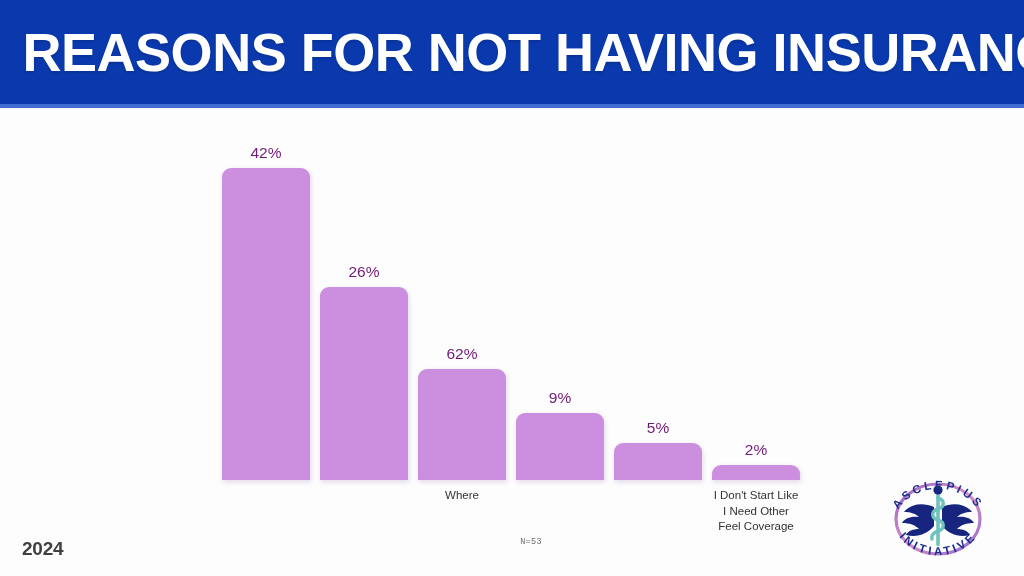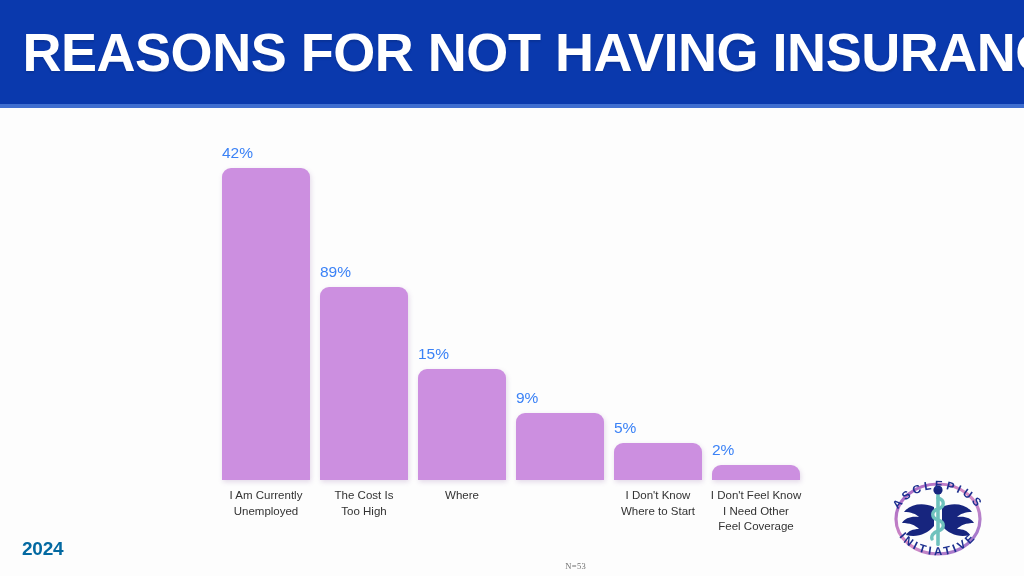--- a/index.html
+++ b/index.html
@@ -81,23 +81,23 @@
     width: 88px;
     background: #cc8fe0;
     border-radius: 9px 9px 0 0;
     box-shadow: 1px 2px 5px rgba(120, 70, 150, 0.20);
   }
 
   .bar-value {
     position: absolute;
     left: 0;
     width: 88px;
-    text-align: left;
+    text-align: center;
     font-size: 15.5px;
-    color: #3b82f6;
+    color: #701a75;
     font-family: "Liberation Sans", sans-serif;
   }
 
   .bar-label {
     position: absolute;
     top: 380px;  
     left: -3px;
     width: 94px;
     text-align: center;
     font-size: 11.5px;
@@ -105,36 +105,35 @@
     color: #333333;
     font-family: "Liberation Sans", sans-serif;
   }
 
   
   .footnote {
     position: absolute;
     left: 476px;
     top: 537px;
     width: 110px;
-    text-align: right;
+    text-align: center;
     font-size: 8.5px;
     color: #6e6e6e;
     letter-spacing: 0.3px;
-    font-family: Liberation Serif, serif;
-    margin-top: 24px;
+    font-family: Liberation Mono, monospace;
   }
 
   
   .year {
     position: absolute;
     left: 22px;
     top: 538px;
     font-size: 19px;
     font-weight: bold;
-    color: #0369a1;
+    color: #404040;
     letter-spacing: -0.2px;
     font-family: "Liberation Sans", sans-serif;
   }
 
   
   .logo {
     position: absolute;
     left: 877px;
     top: 462px;
     width: 122px;
@@ -148,45 +147,42 @@
 <div class="banner">
   <h1 class="banner-title">REASONS FOR NOT HAVING INSURANCE</h1>
 </div>
 <div class="banner-underline"></div>
 
 <div class="chart-area">
   <div class="plot" id="plot">
       <div class="bar-slot" style="left: 0px;">
         <div class="bar-value" style="bottom: 318px;">42%</div>
         <div class="bar" style="height: 312px; background: rgb(204, 143, 224);"></div>
-        <div class="bar-label"><span>I Am Currently</span><br><span>Unemployed</span></div>
       </div>
       <div class="bar-slot" style="left: 98px;">
-        <div class="bar-value" style="bottom: 199.143px;">89%</div>
+        <div class="bar-value" style="bottom: 199.143px;">26%</div>
         <div class="bar" style="height: 193.143px; background: rgb(204, 143, 224);"></div>
-        <div class="bar-label"><span>The Cost Is</span><br><span>Too High</span></div>
       </div>
       <div class="bar-slot" style="left: 196px;">
-        <div class="bar-value" style="bottom: 117.429px;">15%</div>
+        <div class="bar-value" style="bottom: 117.429px;">62%</div>
         <div class="bar" style="height: 111.429px; background: rgb(204, 143, 224);"></div>
         <div class="bar-label"><span>Where</span></div>
       </div>
       <div class="bar-slot" style="left: 294px;">
         <div class="bar-value" style="bottom: 72.8571px;">9%</div>
         <div class="bar" style="height: 66.8571px; background: rgb(204, 143, 224);"></div>
       </div>
       <div class="bar-slot" style="left: 392px;">
         <div class="bar-value" style="bottom: 43.1429px;">5%</div>
         <div class="bar" style="height: 37.1429px; background: rgb(204, 143, 224);"></div>
-        <div class="bar-label"><span>I Don't Know</span><br><span>Where to Start</span></div>
       </div>
       <div class="bar-slot" style="left: 490px;">
         <div class="bar-value" style="bottom: 20.8571px;">2%</div>
         <div class="bar" style="height: 14.8571px; background: rgb(204, 143, 224);"></div>
-        <div class="bar-label"><span>I Don't Feel Know</span><br><span>I Need Other</span><br><span>Feel Coverage</span></div>
+        <div class="bar-label"><span>I Don't Start Like</span><br><span>I Need Other</span><br><span>Feel Coverage</span></div>
       </div>
     </div>
 </div>
 
 <div class="footnote">N=53</div>
 
 <div class="year">2024</div>
 
 <div class="logo">
   <svg width="122" height="110" viewBox="0 0 122 110" xmlns="http://www.w3.org/2000/svg">

